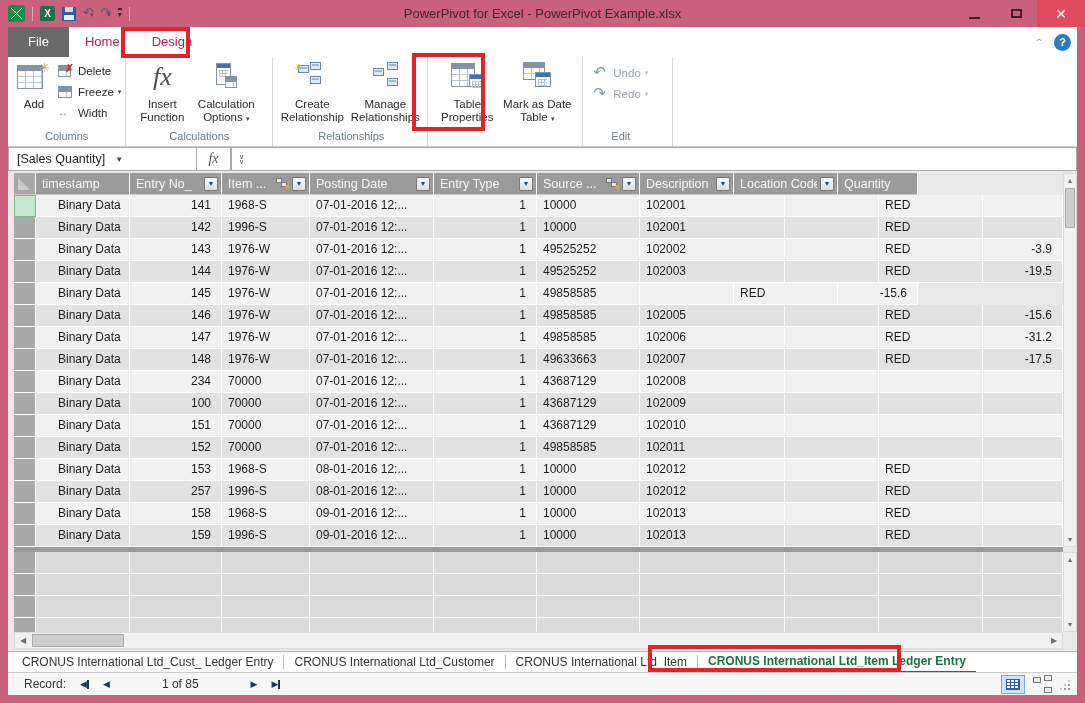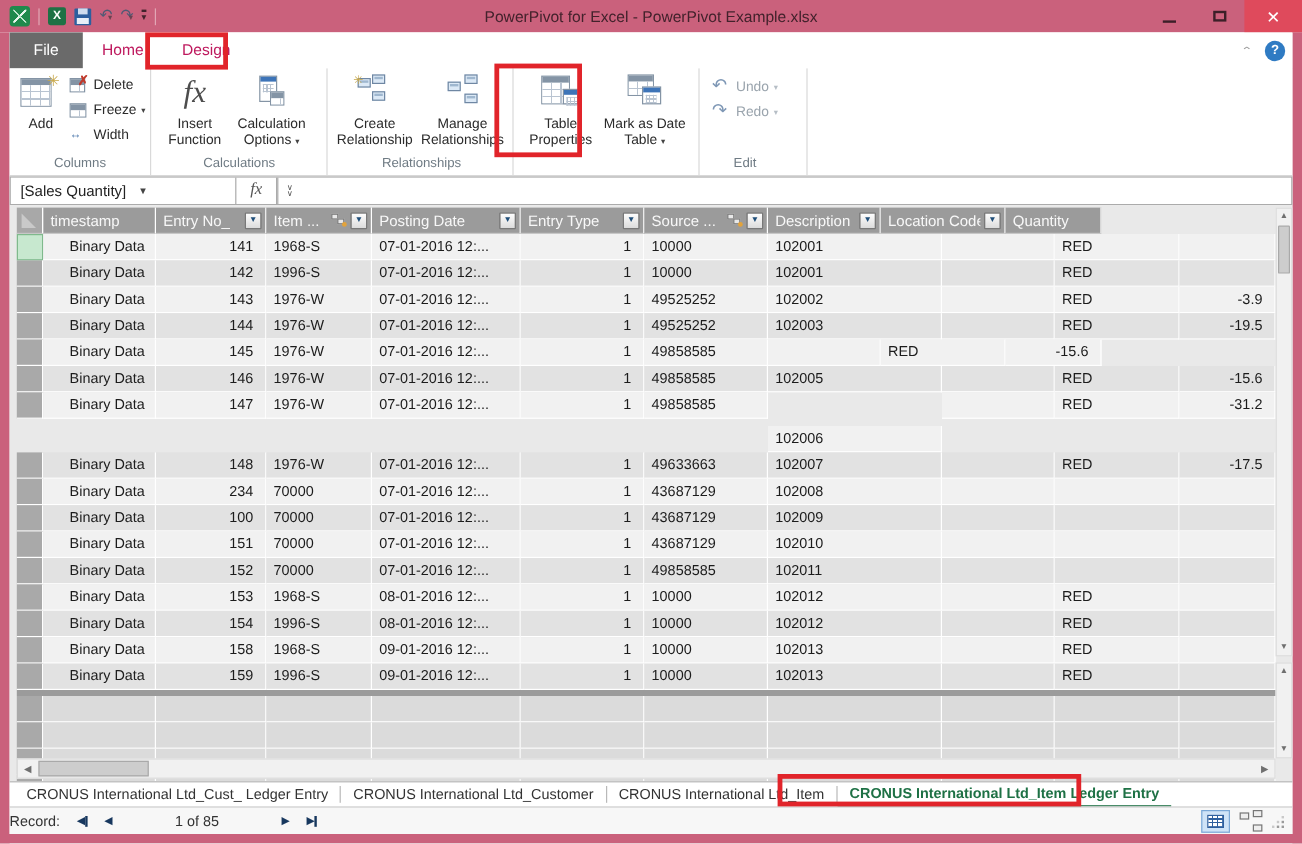--- a/index.html
+++ b/index.html
@@ -116,21 +116,21 @@
   .hs-thumb { position:absolute; left:17px; top:1px; width:92px; height:13px; background:#cdcdcd; border:1px solid #a9a9a9; }
 
   
   .tabstrip { position:absolute; left:8px; top:651px; width:1069px; height:21px; background:#fff; border-top:1px solid #b5b5b5; display:flex; align-items:center; padding-left:4px; }
   .sheettab { font-size:12px; color:#333; padding:0 10px; line-height:20px; white-space:nowrap; }
   .sheettab.active { color:#1e7145; font-weight:bold; border-bottom:2px solid #1e7145; }
   .tabsep { width:1px; height:14px; background:#b9b9b9; }
 
   
   .recordbar { position:absolute; left:8px; top:672px; width:1069px; height:23px; background:#f7f7f7; border-top:1px solid #cdcdcd; display:flex; align-items:center; font-size:12px; color:#333; }
-  .recordbar .rlabel { margin-left:0; }
+  .recordbar .rlabel { margin-left:16px; }
   .navbtn { color:#17375e; font-size:9px; margin-left:14px; display:flex; align-items:center; }
   .navbtn .bar { width:2px; height:9px; background:#17375e; }
   .rec-pos { margin-left:52px; margin-right:52px; }
   .status-right { position:absolute; right:6px; top:2px; display:flex; align-items:center; gap:6px; }
   .view-grid { width:24px; height:19px; border:1px solid #7aa7d6; background:#cfe3f7; display:flex; align-items:center; justify-content:center; }
   .view-grid .g { width:14px; height:11px; border:1px solid #2e5f9e;
      background-image:repeating-linear-gradient(to bottom, transparent 0 2px, #2e5f9e 2px 3px), repeating-linear-gradient(to right, transparent 0 3px, #2e5f9e 3px 4px); background-color:#fff; }
   .view-diag { width:22px; height:19px; position:relative; }
   .view-diag i { position:absolute; width:8px; height:6px; border:1px solid #777; background:#eee; }
   .view-diag i:nth-child(1){ left:2px; top:2px; } .view-diag i:nth-child(2){ right:1px; top:0; } .view-diag i:nth-child(3){ right:1px; bottom:1px; }
@@ -439,21 +439,21 @@
           <div class="dcell al-r" style="width: 80px;">-15.6</div>
         </div>
         <div class="drow even">
           <div class="selcell"></div>
           <div class="dcell c0" style="width: 94px;">Binary Data</div>
           <div class="dcell al-r" style="width: 92px;">147</div>
           <div class="dcell" style="width: 88px;">1976-W</div>
           <div class="dcell" style="width: 124px;">07-01-2016 12:...</div>
           <div class="dcell al-r" style="width: 103px;">1</div>
           <div class="dcell" style="width: 103px;">49858585</div>
-          <div class="dcell" style="width: 145px; margin-top: 28px;">102006</div>
+          <div class="dcell" style="width: 145px;">102006</div>
           <div class="dcell" style="width: 94px;"></div>
           <div class="dcell" style="width: 104px;">RED</div>
           <div class="dcell al-r" style="width: 80px;">-31.2</div>
         </div>
         <div class="drow odd">
           <div class="selcell"></div>
           <div class="dcell c0" style="width: 94px;">Binary Data</div>
           <div class="dcell al-r" style="width: 92px;">148</div>
           <div class="dcell" style="width: 88px;">1976-W</div>
           <div class="dcell" style="width: 124px;">07-01-2016 12:...</div>
@@ -525,21 +525,21 @@
           <div class="dcell al-r" style="width: 103px;">1</div>
           <div class="dcell" style="width: 103px;">10000</div>
           <div class="dcell" style="width: 145px;">102012</div>
           <div class="dcell" style="width: 94px;"></div>
           <div class="dcell" style="width: 104px;">RED</div>
           <div class="dcell al-r" style="width: 80px;"></div>
         </div>
         <div class="drow odd">
           <div class="selcell"></div>
           <div class="dcell c0" style="width: 94px;">Binary Data</div>
-          <div class="dcell al-r" style="width: 92px;">154</div>
+          <div class="dcell al-r" style="width: 92px;">257</div>
           <div class="dcell" style="width: 88px;">1996-S</div>
           <div class="dcell" style="width: 124px;">08-01-2016 12:...</div>
           <div class="dcell al-r" style="width: 103px;">1</div>
           <div class="dcell" style="width: 103px;">10000</div>
           <div class="dcell" style="width: 145px;">102012</div>
           <div class="dcell" style="width: 94px;"></div>
           <div class="dcell" style="width: 104px;">RED</div>
           <div class="dcell al-r" style="width: 80px;"></div>
         </div>
         <div class="drow even">

